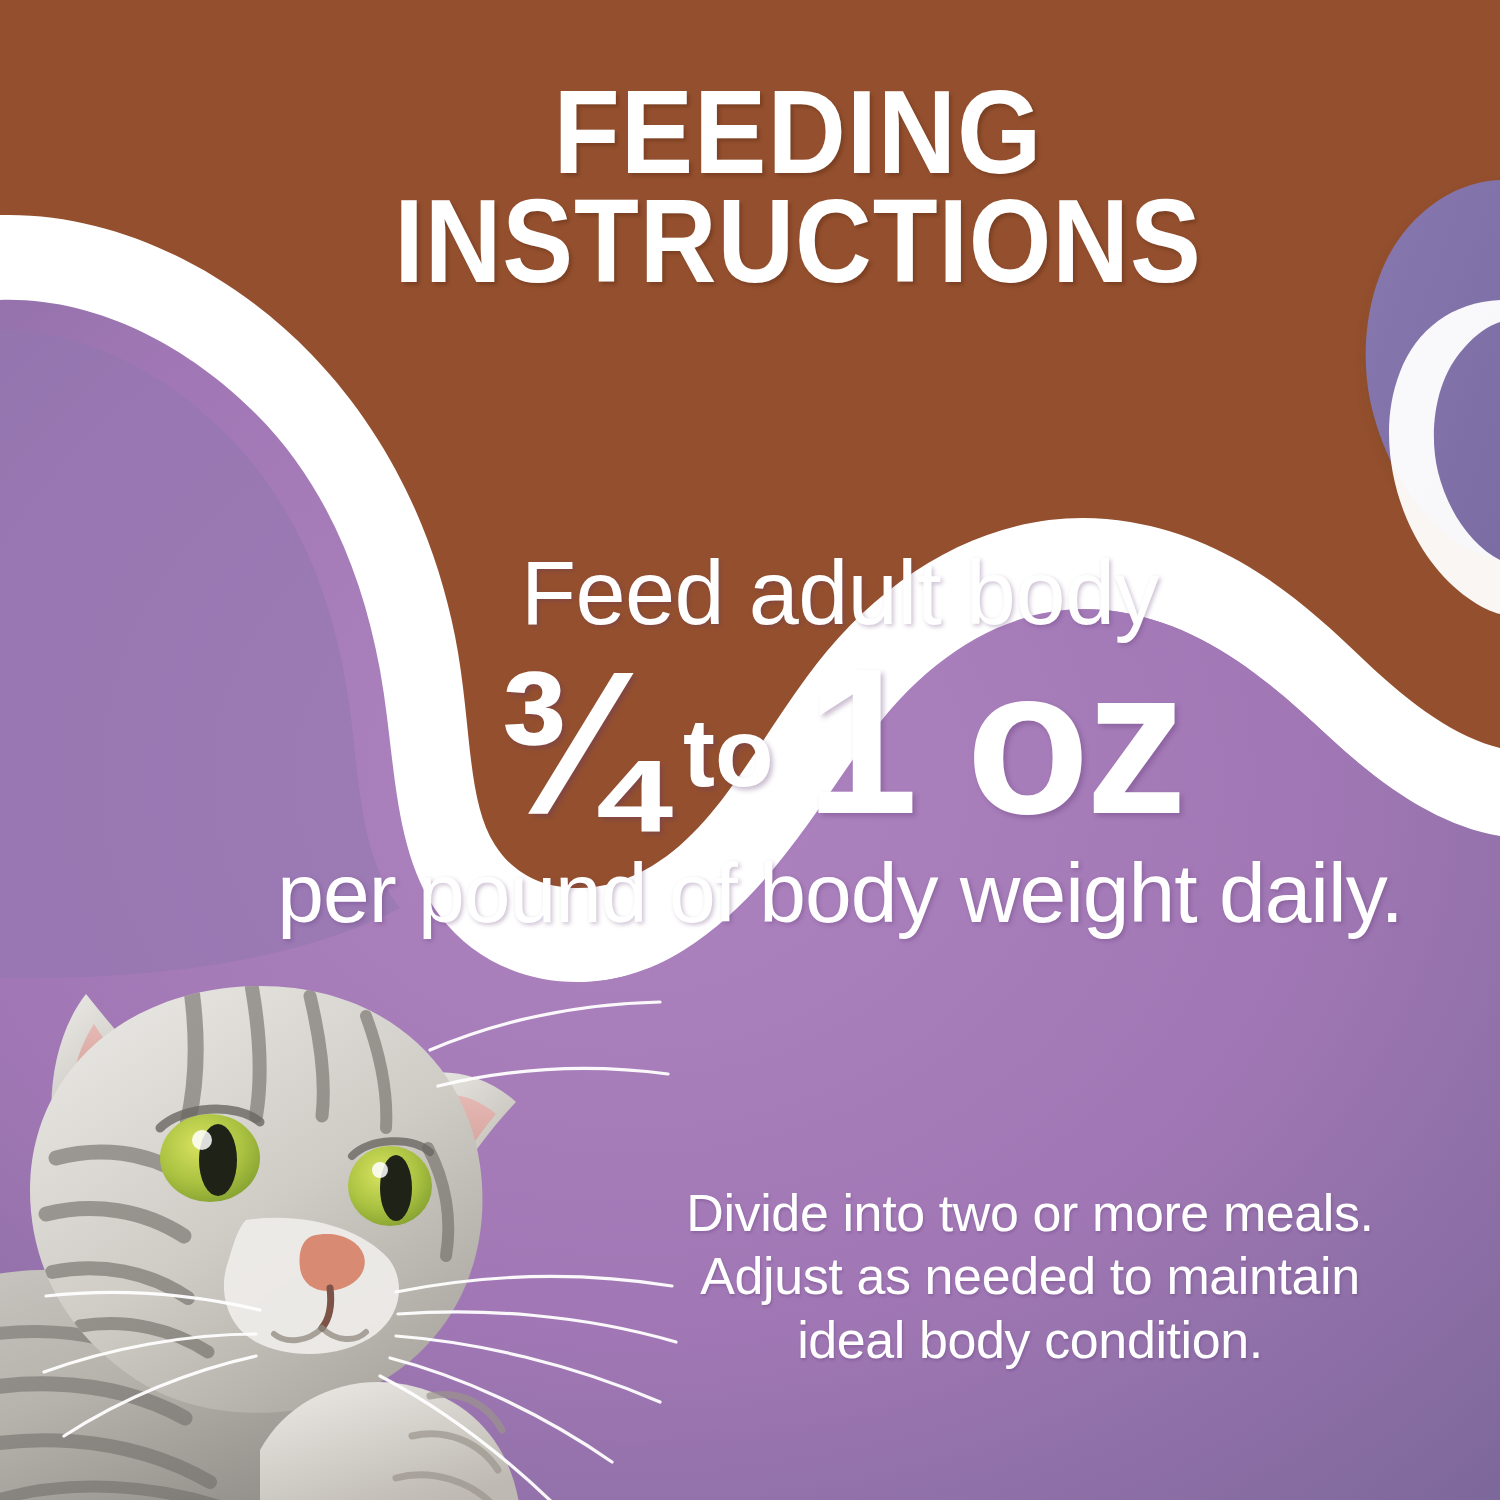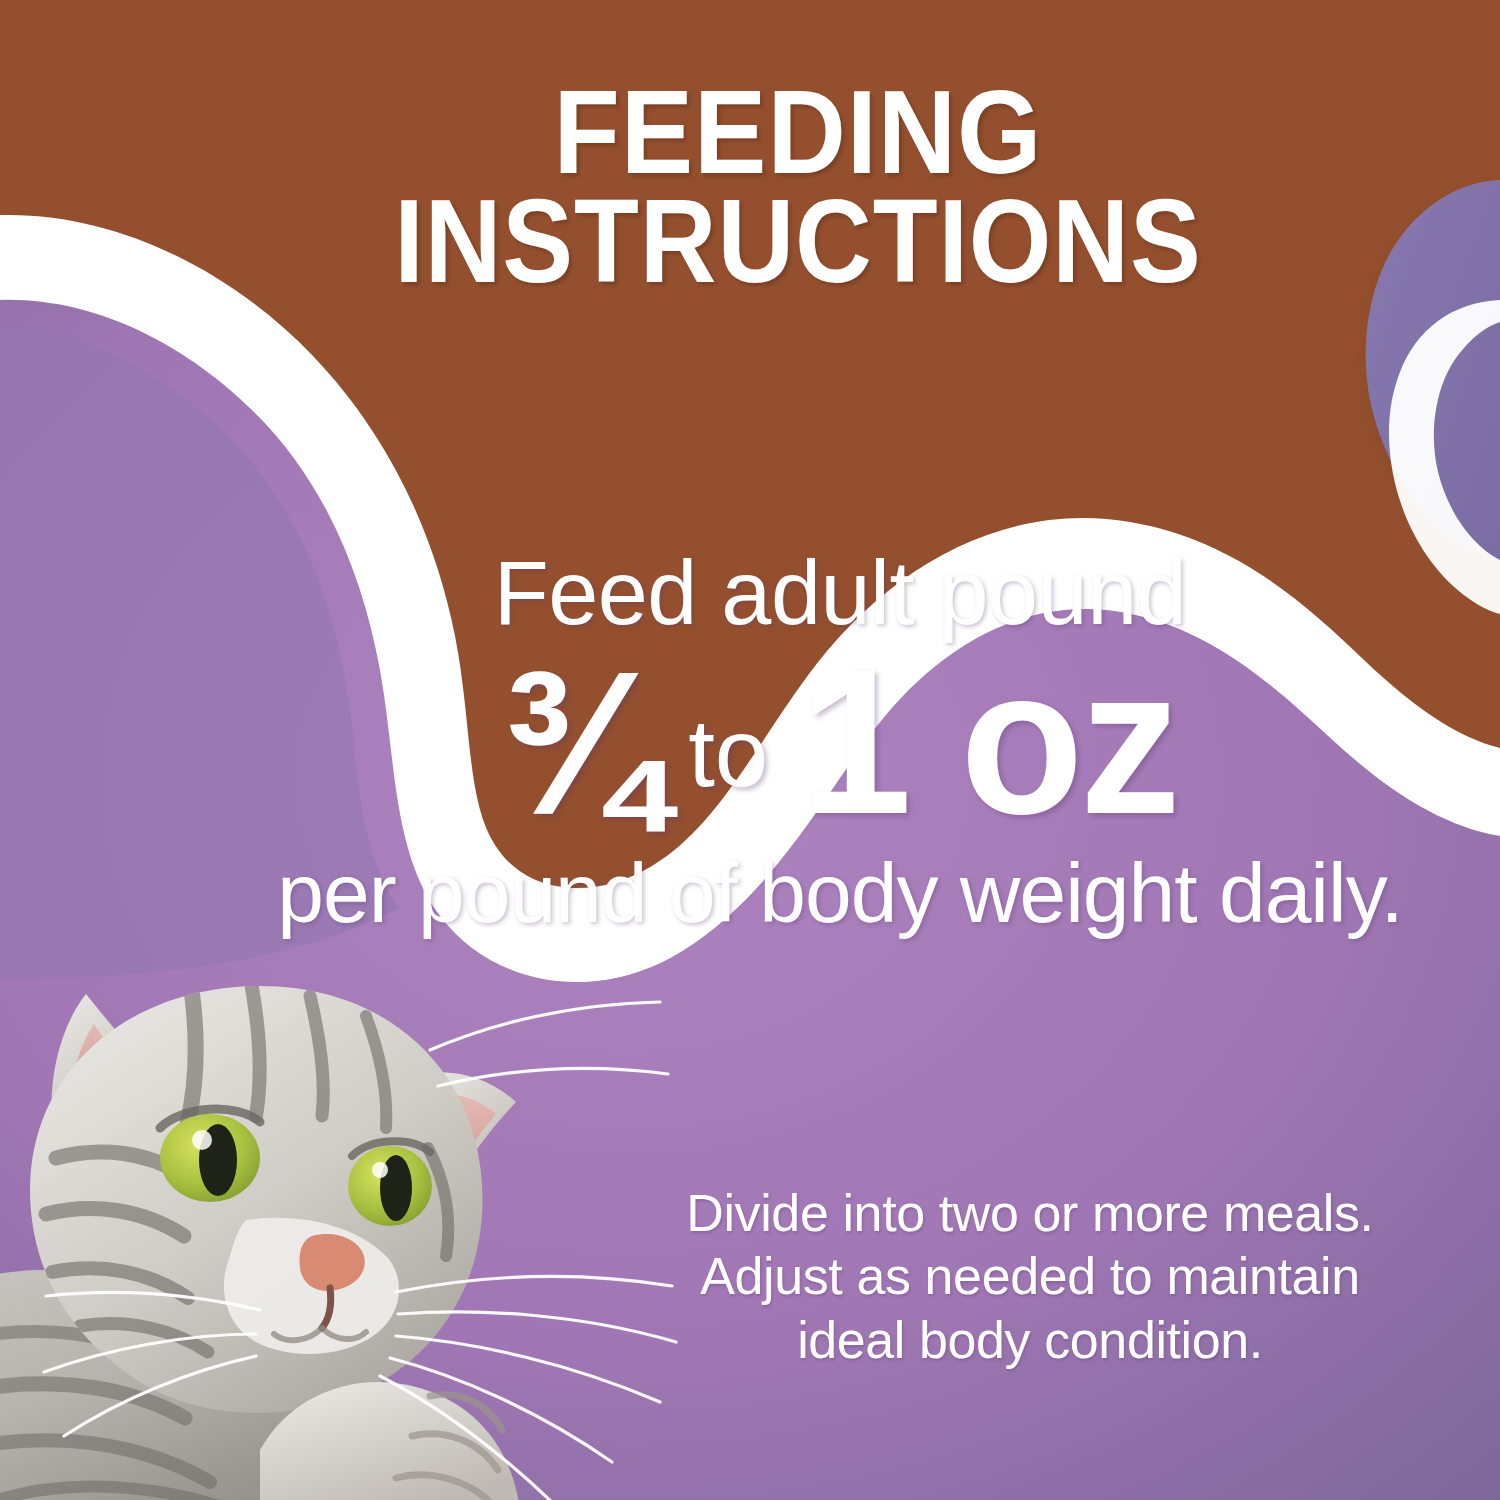--- a/index.html
+++ b/index.html
@@ -80,21 +80,21 @@
     color: #ffffff;
     font-size: 205px;
     font-weight: bold;
     line-height: 0.88;
     letter-spacing: -6px;
     transform: scaleX(0.96);
   }
   .conj {
     color: #ffffff;
     font-size: 96px;
-    font-weight: 400;
+    font-weight: 700;
     line-height: 1;
     padding: 0 26px 32px 26px;
     text-align: right;
   }
   .big-amt {
     color: #ffffff;
     font-size: 208px;
     font-weight: bold;
     line-height: 0.88;
     letter-spacing: -4px;
@@ -351,21 +351,21 @@
       <path d="M478,196 C552,178 632,174 708,184"></path>
     </g>
   </svg>
 
   <div id="title-block">
     <span class="tline line1">FEEDING</span>
     <span class="tline line2">INSTRUCTIONS</span>
   </div>
 
   <div id="main-copy">
-    <div class="lead-line">Feed adult pound</div>
+    <div class="lead-line">Feed adult body</div>
     <div id="amount-row">
       <span class="frac">¾</span>
       <span class="conj">to</span>
       <span class="big-amt">1 oz</span>
     </div>
     <div class="tail-line">per pound of body weight daily.</div>
   </div>
 
   <div id="footnote">
     <span class="fline">Divide into two or more meals.</span>

